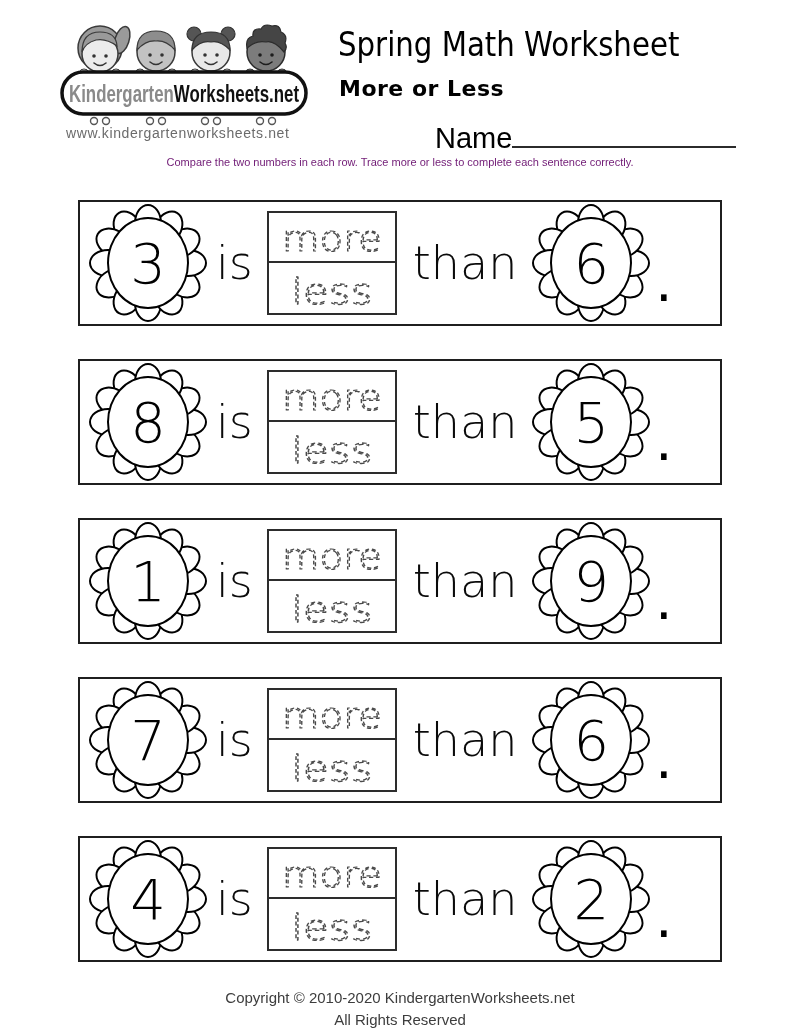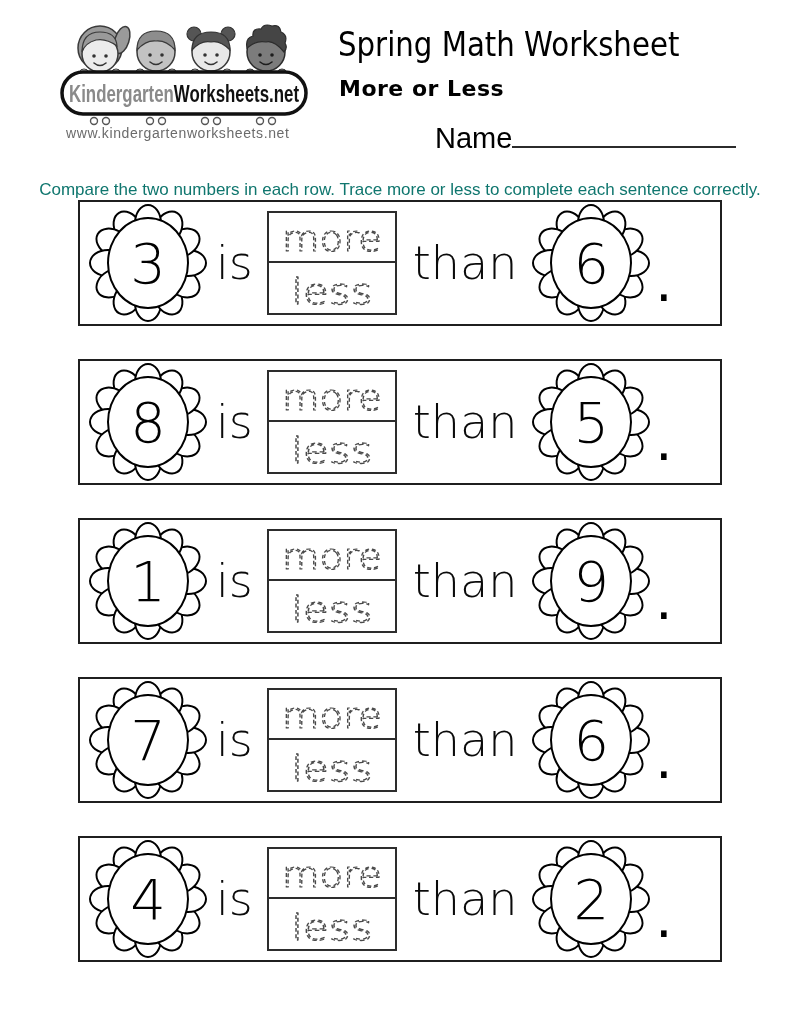--- a/index.html
+++ b/index.html
@@ -10,21 +10,21 @@
   .logo-wrap { position:absolute; left:58px; top:12px; width:252px; height:132px; }
   .site-url { position:absolute; left:66px; top:125px; font-size:14px; letter-spacing:.6px; color:#6b6b6b; }
 
   .title { position:absolute; left:338px; top:24px; font-family:"DejaVu Sans", sans-serif;
            font-size:34px; font-weight:400; transform:scaleX(.86); transform-origin:left top; white-space:nowrap; }
   .subtitle { position:absolute; left:339px; top:76px; font-family:"DejaVu Sans", sans-serif;
               font-size:22px; font-weight:700; letter-spacing:.5px; }
   .name-line { position:absolute; left:435px; top:118px; font-size:29px; white-space:nowrap; }
   .name-line .underline { display:inline-block; width:224px; border-bottom:2px solid #2b2b2b; height:30px; vertical-align:baseline; }
 
-  .instructions { position:absolute; top:180px; left:0; width:100%; text-align:center; font-size:17px; color:#0f766e; }
+  .instructions { position:absolute; top:156px; left:0; width:100%; text-align:center; font-size:11px; color:#701a75; }
 
   
   .rows { position:absolute; left:78px; top:200px; width:644px; }
   .row-box { height:126px; border:2px solid #1f1f1f; margin-bottom:33px; display:flex; align-items:center; background:#fff; }
 
   .flower { position:relative; width:116px; height:116px; flex:none; }
   .flower.left-f  { margin-left:10px; }
   .flower.right-f { margin-left:16px; }
   .petal { position:absolute; left:50%; top:50%; width:28px; height:38px; margin:-19px 0 0 -14px;
            background:#fff; border:2px solid #000; border-radius:50%; display:block; }
@@ -371,13 +371,15 @@
         <i class="petal" style="transform: rotate(30deg) translateY(-40px);"></i>
         <i class="petal" style="transform: rotate(0deg) translateY(-40px);"></i>
         <span class="flower-num">2</span>
       </div>
     <span class="period">.</span>
   </div>
 
 </div>
 
 <div class="footer">
+  <div>Copyright © 2010-2020 KindergartenWorksheets.net</div>
+  <div>All Rights Reserved</div>
 </div>
 
 </body></html>

